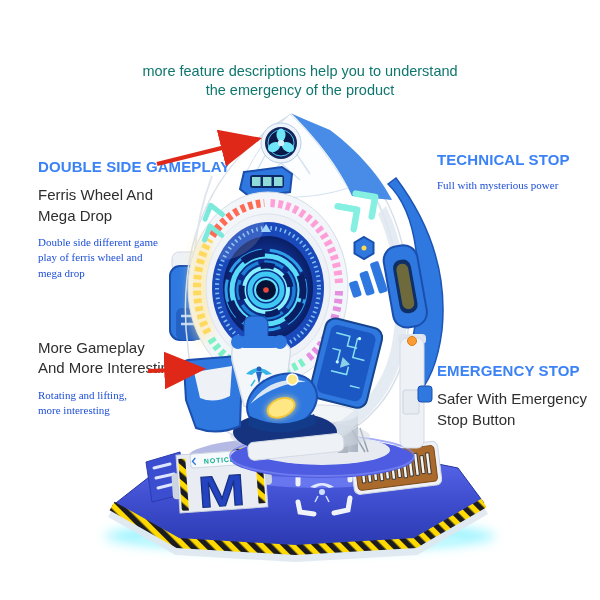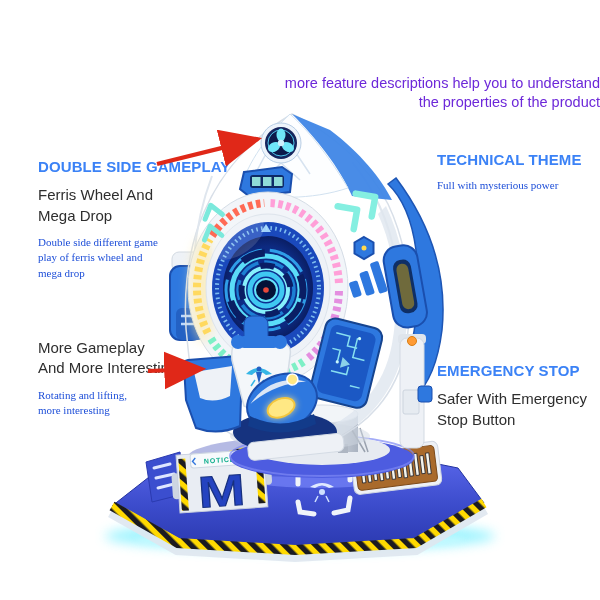--- a/index.html
+++ b/index.html
@@ -1,19 +1,19 @@
 <!DOCTYPE html>
 <html style="--arrow-red: #e02818; --machine-blue: #2e78df; --machine-deep-blue: #16337f; --screen-glow-cyan: #46d6f4; --base-indigo: #4353d8; --hazard-yellow: #ffd900; --seat-light-yellow: #ffe884; --notice-teal: #0fae8d; --m-letter-blue: #2443c0; --sign-bronze: #a96a2c; --base-glow-cyan: #7df0ff;"><head>
 <meta charset="utf-8">
 <style>
   html,body{margin:0;padding:0;background:#ffffff;}
   .stage{position:relative;width:600px;height:600px;background:#fff;overflow:hidden;
          font-family:"Liberation Sans",sans-serif;}
-  .caption{position:absolute;top:74px;left:0;width:100%;text-align:right;
-           font-size:14.5px;line-height:1.34;color:#6d28d9;}
+  .caption{position:absolute;top:62px;left:0;width:100%;text-align:center;
+           font-size:14.5px;line-height:1.34;color:#0f766e;}
   .feature{position:absolute;}
   .feature h3{margin:0 0 9px;font-size:15px;font-weight:700;color:#3b82f6;
               line-height:1.28;white-space:pre-line;letter-spacing:.1px;}
   .feature .sub{margin:0 0 9px;font-size:15px;color:#2e2e2e;line-height:1.36;white-space:pre-line;}
   .feature .desc{margin:0;font-size:11px;color:#1d4ed8;line-height:1.4;white-space:pre-line;font-family:Liberation Serif, serif;}
   .pos-lt{left:38px;top:157px;width:215px;}
   .pos-rt{left:437px;top:150px;width:160px;}
   .pos-lb{left:38px;top:338px;width:175px;}
   .pos-rb{left:437px;top:361px;width:160px;}
   svg.machine{position:absolute;left:0;top:0;}
@@ -28,34 +28,34 @@
   .base-glow{fill:var(--base-glow-cyan,#7df0ff);}
   .seat-light{fill:var(--seat-light-yellow,#ffe884);}
 </style>
 </head>
 <body>
 
 <div class="stage">
 
   <div class="caption">
     <div>more feature descriptions help you to understand</div>
-    <div>the properties of the product</div>
+    <div>the emergency of the product</div>
   </div>
 
   <div class="feature pos-lt">
     <h3>DOUBLE SIDE GAMEPLAY</h3>
     <p class="sub">Ferris Wheel And
 Mega Drop</p>
     <p class="desc">Double side different game
 play of ferris wheel and
 mega drop</p>
   </div>
 
   <div class="feature pos-rt">
-    <h3>TECHNICAL THEME</h3>
+    <h3>TECHNICAL STOP</h3>
     <p class="desc">Full with mysterious power</p>
   </div>
 
   <div class="feature pos-lb">
     <p class="sub">More Gameplay
 And More Interesting</p>
     <p class="desc">Rotating and lifting,
 more interesting</p>
   </div>
 

